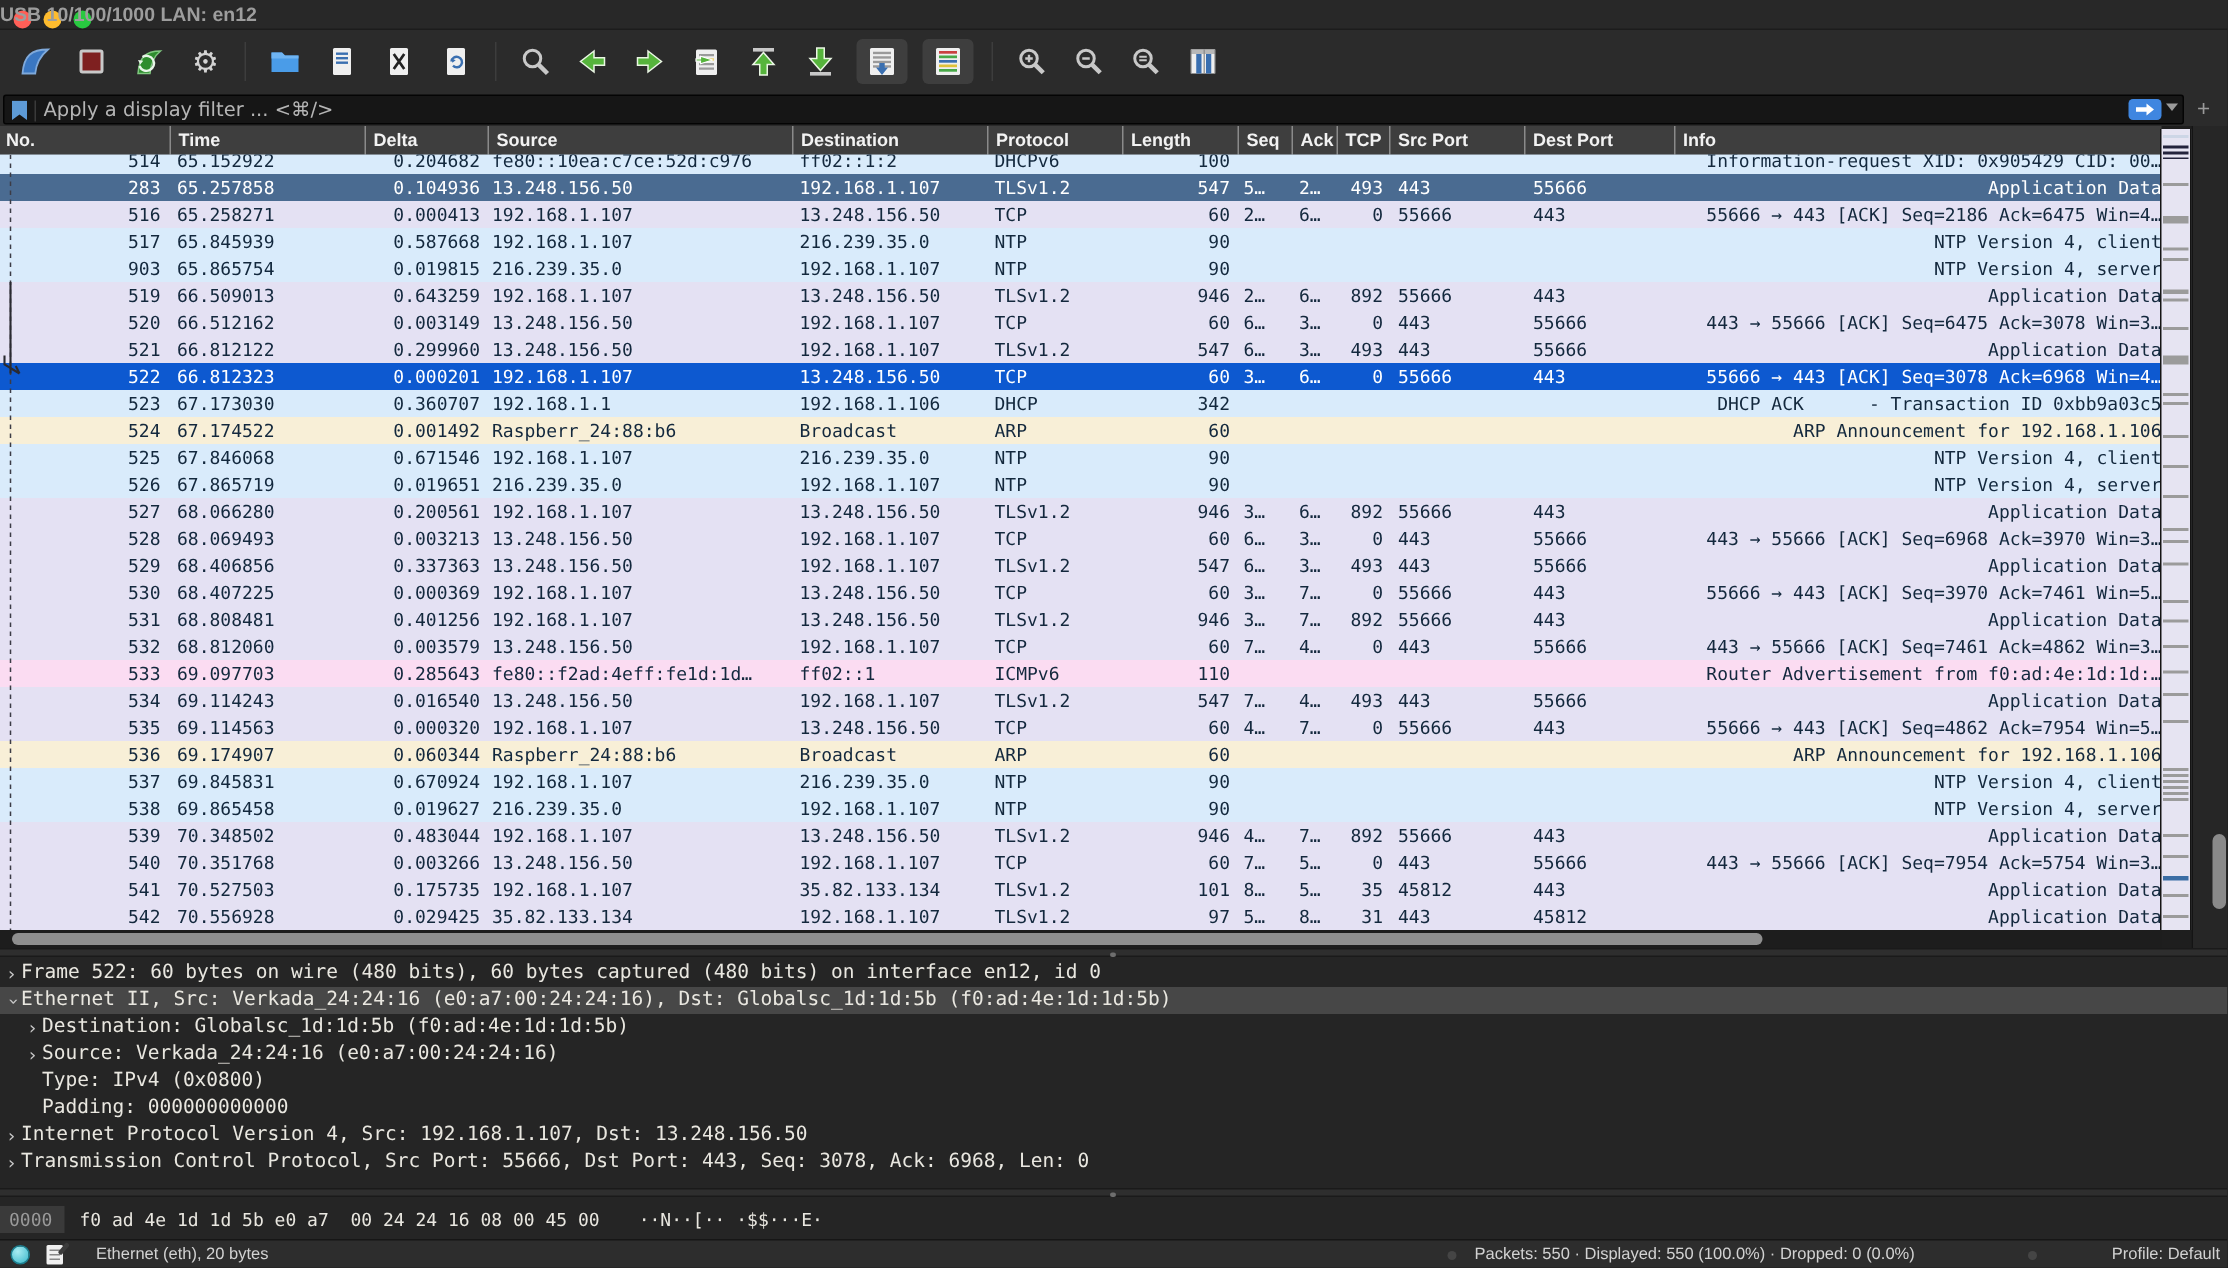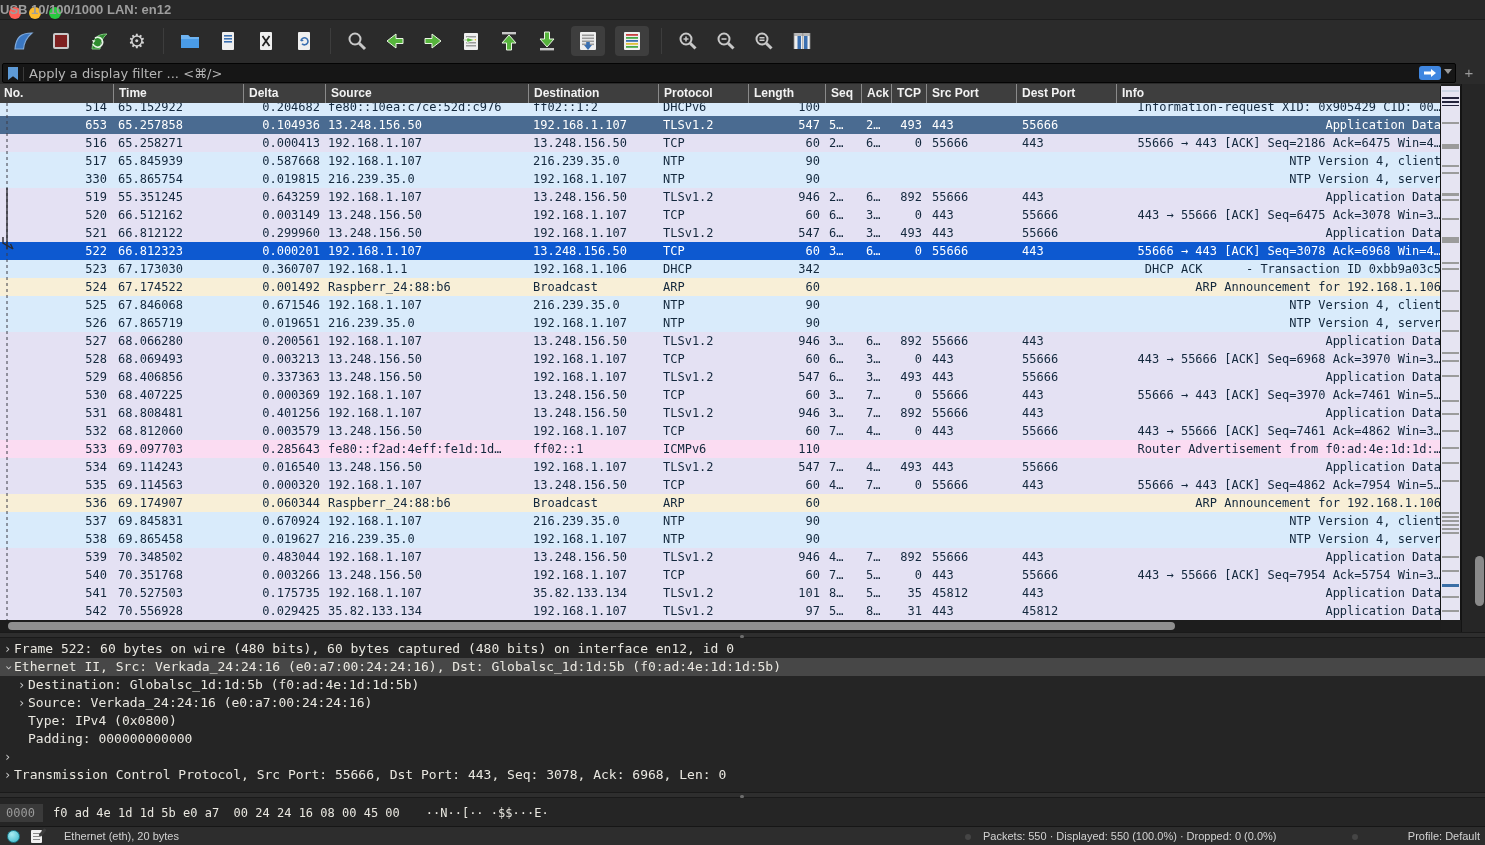--- a/index.html
+++ b/index.html
@@ -337,21 +337,21 @@
             <div class="cell c-proto">DHCPv6</div>
             <div class="cell c-len">100</div>
             <div class="cell c-seq"></div>
             <div class="cell c-ack"></div>
             <div class="cell c-tcp"></div>
             <div class="cell c-sport"></div>
             <div class="cell c-dport"></div>
             <div class="cell c-info">Information-request XID: 0x905429 CID: 00…</div>
           </div>
           <div class="prow pgrid r-selgray">
-            <div class="cell c-no">653</div>
+            <div class="cell c-no">283</div>
             <div class="cell c-time">65.257858</div>
             <div class="cell c-delta">0.104936</div>
             <div class="cell c-src">13.248.156.50</div>
             <div class="cell c-dst">192.168.1.107</div>
             <div class="cell c-proto">TLSv1.2</div>
             <div class="cell c-len">547</div>
             <div class="cell c-seq">5…</div>
             <div class="cell c-ack">2…</div>
             <div class="cell c-tcp">493</div>
             <div class="cell c-sport">443</div>
@@ -382,37 +382,37 @@
             <div class="cell c-proto">NTP</div>
             <div class="cell c-len">90</div>
             <div class="cell c-seq"></div>
             <div class="cell c-ack"></div>
             <div class="cell c-tcp"></div>
             <div class="cell c-sport"></div>
             <div class="cell c-dport"></div>
             <div class="cell c-info">NTP Version 4, client</div>
           </div>
           <div class="prow pgrid r-blue">
-            <div class="cell c-no">330</div>
+            <div class="cell c-no">903</div>
             <div class="cell c-time">65.865754</div>
             <div class="cell c-delta">0.019815</div>
             <div class="cell c-src">216.239.35.0</div>
             <div class="cell c-dst">192.168.1.107</div>
             <div class="cell c-proto">NTP</div>
             <div class="cell c-len">90</div>
             <div class="cell c-seq"></div>
             <div class="cell c-ack"></div>
             <div class="cell c-tcp"></div>
             <div class="cell c-sport"></div>
             <div class="cell c-dport"></div>
             <div class="cell c-info">NTP Version 4, server</div>
           </div>
           <div class="prow pgrid r-lav">
             <div class="cell c-no">519</div>
-            <div class="cell c-time">55.351245</div>
+            <div class="cell c-time">66.509013</div>
             <div class="cell c-delta">0.643259</div>
             <div class="cell c-src">192.168.1.107</div>
             <div class="cell c-dst">13.248.156.50</div>
             <div class="cell c-proto">TLSv1.2</div>
             <div class="cell c-len">946</div>
             <div class="cell c-seq">2…</div>
             <div class="cell c-ack">6…</div>
             <div class="cell c-tcp">892</div>
             <div class="cell c-sport">55666</div>
             <div class="cell c-dport">443</div>
@@ -821,21 +821,21 @@
     <div class="knob"></div>
   </div>
 
   <div id="details">
       <div class="dline lvl1"><span class="chev collapsed">›</span><span>Frame 522: 60 bytes on wire (480 bits), 60 bytes captured (480 bits) on interface en12, id 0</span></div>
       <div class="dline lvl1 dsel"><span class="chev expanded">›</span><span>Ethernet II, Src: Verkada_24:24:16 (e0:a7:00:24:24:16), Dst: Globalsc_1d:1d:5b (f0:ad:4e:1d:1d:5b)</span></div>
       <div class="dline lvl2"><span class="chev collapsed">›</span><span>Destination: Globalsc_1d:1d:5b (f0:ad:4e:1d:1d:5b)</span></div>
       <div class="dline lvl2"><span class="chev collapsed">›</span><span>Source: Verkada_24:24:16 (e0:a7:00:24:24:16)</span></div>
       <div class="dline lvl2"><span class="chev none">›</span><span>Type: IPv4 (0x0800)</span></div>
       <div class="dline lvl2"><span class="chev none">›</span><span>Padding: 000000000000</span></div>
-      <div class="dline lvl1"><span class="chev collapsed">›</span></div>
+      <div class="dline lvl1"><span class="chev collapsed">›</span><span>Internet Protocol Version 4, Src: 192.168.1.107, Dst: 13.248.156.50</span></div>
       <div class="dline lvl1"><span class="chev collapsed">›</span><span>Transmission Control Protocol, Src Port: 55666, Dst Port: 443, Seq: 3078, Ack: 6968, Len: 0</span></div>
     </div>
 
   <div class="splitter" style="top:792px">
     <div class="knob"></div>
   </div>
 
   <div id="hexpane">
     <div id="hex-row"><span id="hex-offset">0000</span><span id="hex-bytes">f0 ad 4e 1d 1d 5b e0 a7  00 24 24 16 08 00 45 00</span><span id="hex-ascii">··N··[·· ·$$···E·</span></div>
   </div>

